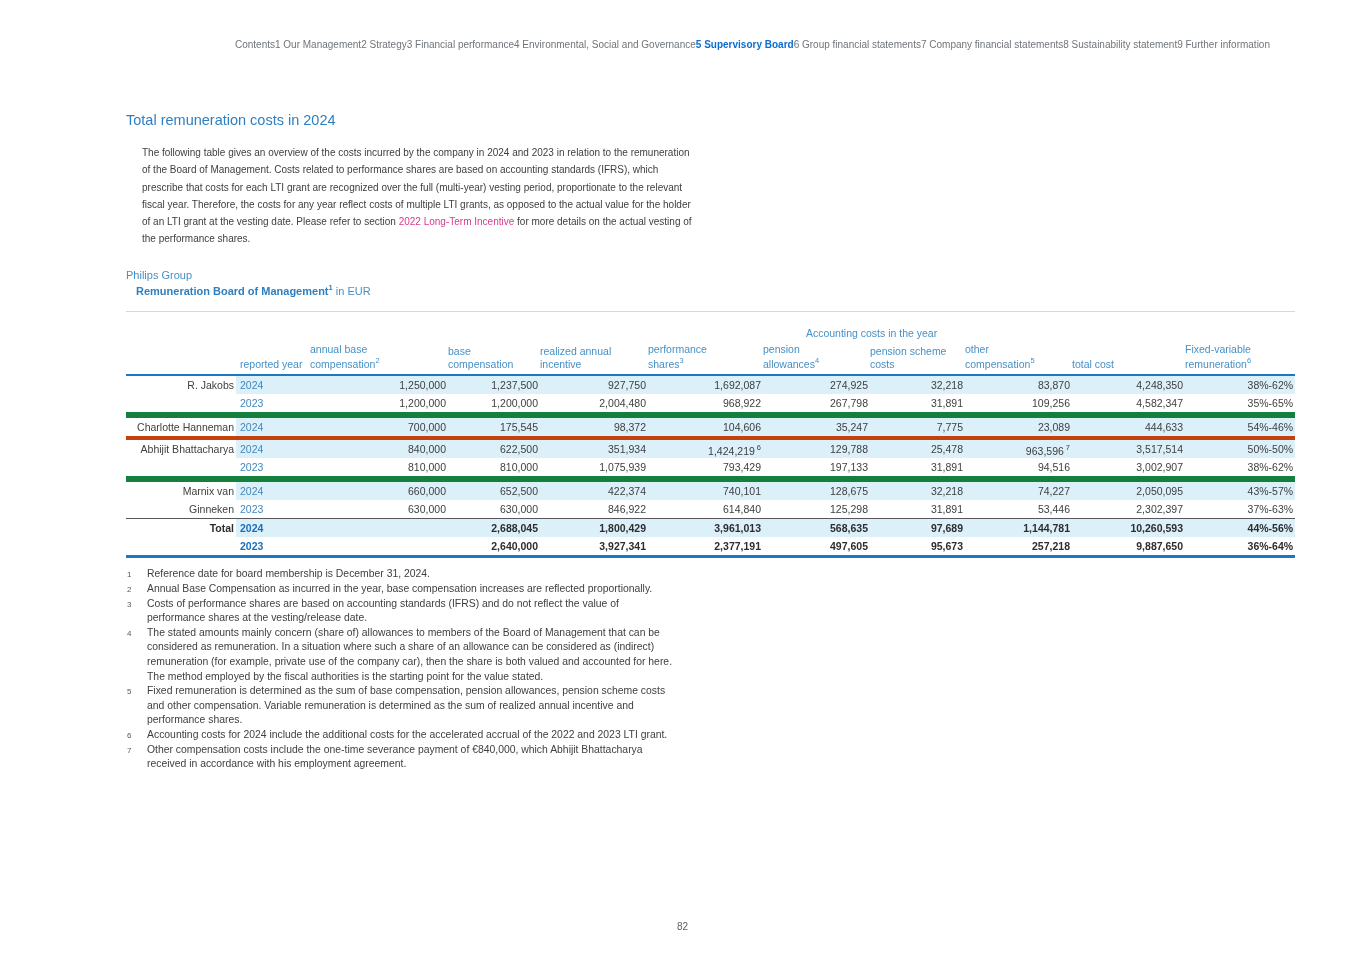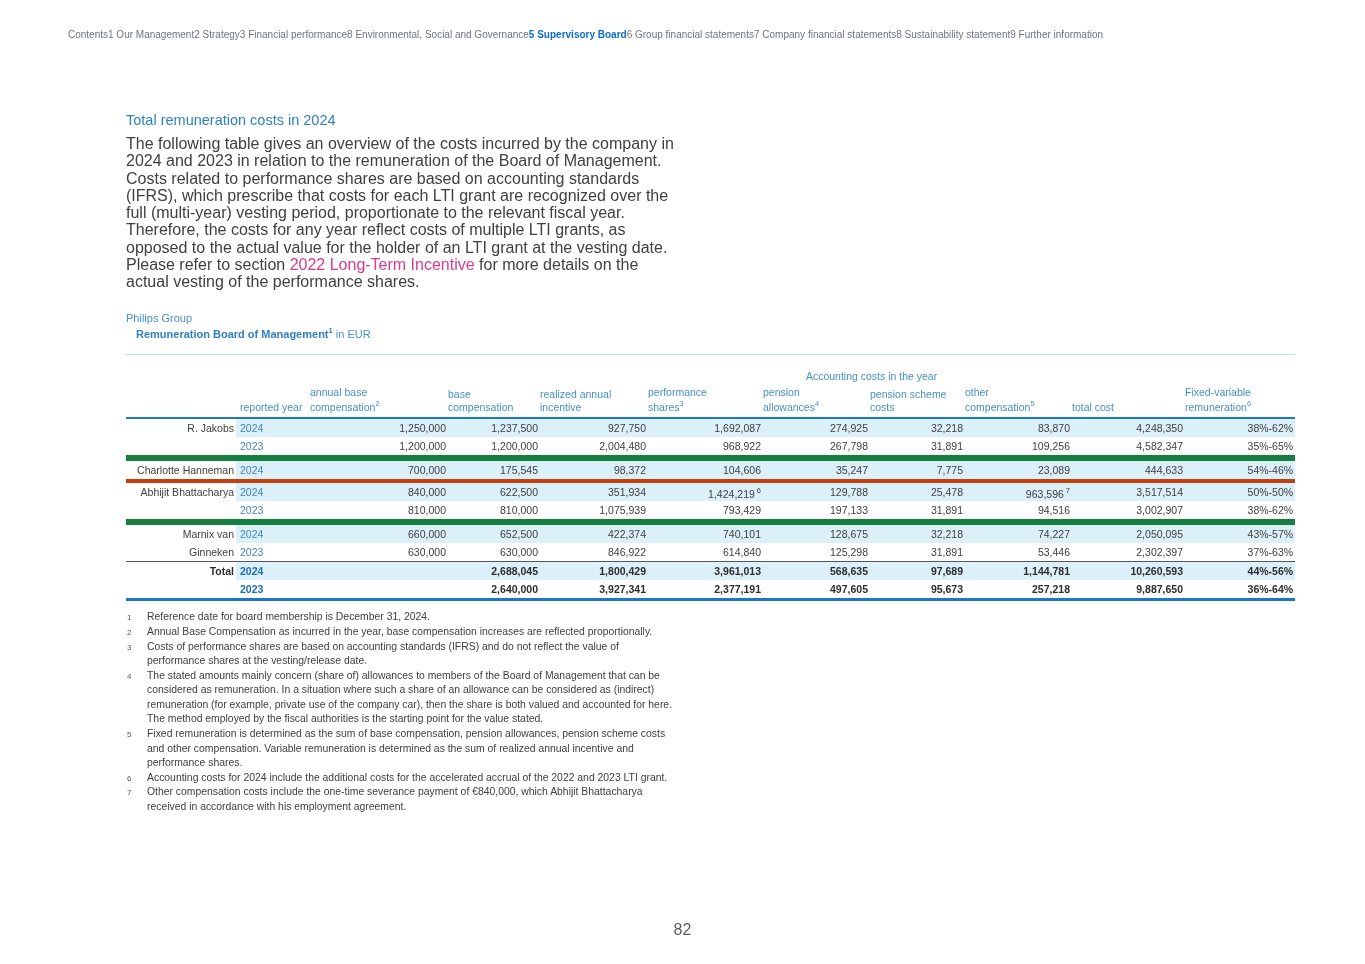--- a/index.html
+++ b/index.html
@@ -1,28 +1,28 @@
 <!DOCTYPE html>
 <html><head>
 <meta charset="utf-8">
 <style>
   html,body{margin:0;padding:0;background:#fff;}
   body{width:1365px;height:964px;font-family:"Liberation Sans","DejaVu Sans",sans-serif;
        -webkit-font-smoothing:antialiased;color:#3f4041;position:relative;overflow:hidden;}
 
   
-  .topnav{position:absolute;left:68px;top:29px;width:1202px;display:flex;
-          justify-content:flex-start;font-size:10px;color:#70757a;white-space:nowrap;}
+  .topnav{position:absolute;left:68px;top:39px;width:1202px;display:flex;
+          justify-content:flex-end;font-size:10px;color:#70757a;white-space:nowrap;}
   .topnav .nav-item{cursor:pointer;}
   .topnav .nav-item.active{color:#0a6ed1;font-weight:bold;}
 
   
   .content{position:absolute;left:126px;top:112px;width:1169px;}
   .section-title{font-size:14.5px;font-weight:400;color:#2e7fc1;margin:0 0 7px 0;}
-  .para{width:553px;font-size:16px;line-height:17.3px;color:#3f4041;margin:0;}
+  .para{width:553px;font-size:10px;line-height:17.3px;color:#3f4041;margin:16px;}
   .para .link{color:#d93a8c;cursor:pointer;text-decoration:none;}
 
   .tbl-pretitle{margin-top:21px;font-size:11px;color:#4690c6;}
   .tbl-title{font-size:11px;color:#2e7fc1;font-weight:bold;margin-top:2px;padding-left:10px;}
   .tbl-title sup{font-size:7.5px;}
   .tbl-title .suffix{font-weight:normal;color:#4690c6;}
 
   
   table{border-collapse:collapse;table-layout:fixed;width:1169px;font-size:10.5px;
         margin-top:15px;border-top:1px solid #bfe0f2;}
@@ -44,31 +44,31 @@
   tr.total td.year{color:#1b6fb8;}
   tr.last td{border-bottom:3px solid #1b79c4;}
   sup.cs{font-size:7.5px;margin-left:2px;}
 
   
   .footnotes{margin-top:9px;width:552px;font-size:10.4px;line-height:14.6px;color:#3f4041;}
   .fn{position:relative;padding-left:21px;}
   .fn sup{position:absolute;left:1px;top:1px;font-size:8px;color:#55585a;}
 
   .page-footer{position:absolute;left:0;right:0;top:921px;text-align:center;
-               font-size:16px;color:#5b5e61;}
+               font-size:10px;color:#5b5e61;}
 </style>
 </head>
 <body>
 
 <div class="topnav">
   <span class="nav-item">Contents</span>
   <span class="nav-item">1  Our Management</span>
   <span class="nav-item">2  Strategy</span>
   <span class="nav-item">3  Financial performance</span>
-  <span class="nav-item">8  Environmental, Social and Governance</span>
+  <span class="nav-item">4  Environmental, Social and Governance</span>
   <span class="nav-item active">5  Supervisory Board</span>
   <span class="nav-item">6  Group financial statements</span>
   <span class="nav-item">7  Company financial statements</span>
   <span class="nav-item">8  Sustainability statement</span>
   <span class="nav-item">9  Further information</span>
 </div>
 
 <div class="content">
 
   <h1 class="section-title">Total remuneration costs in 2024</h1>

